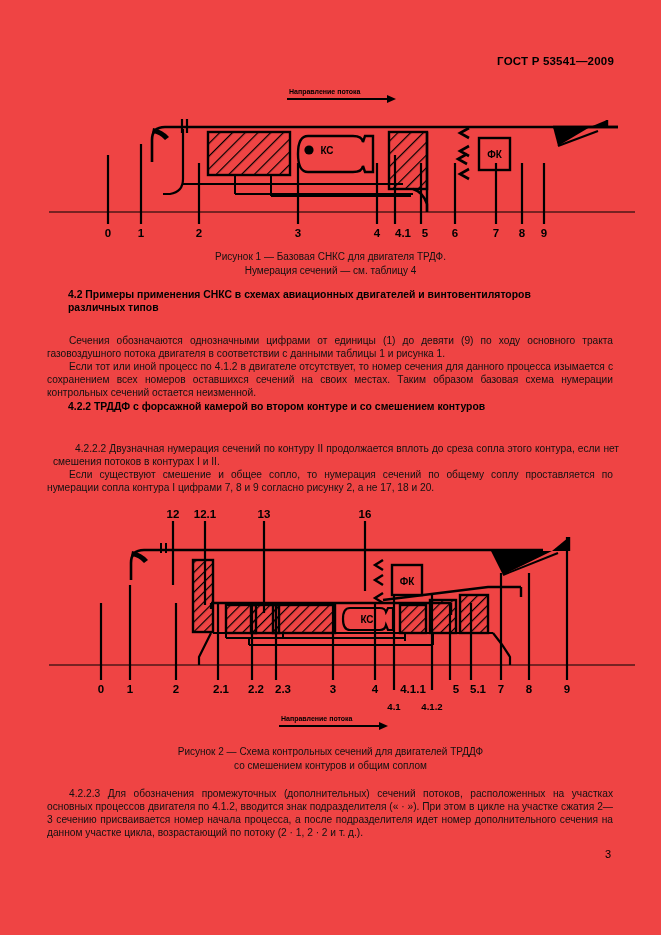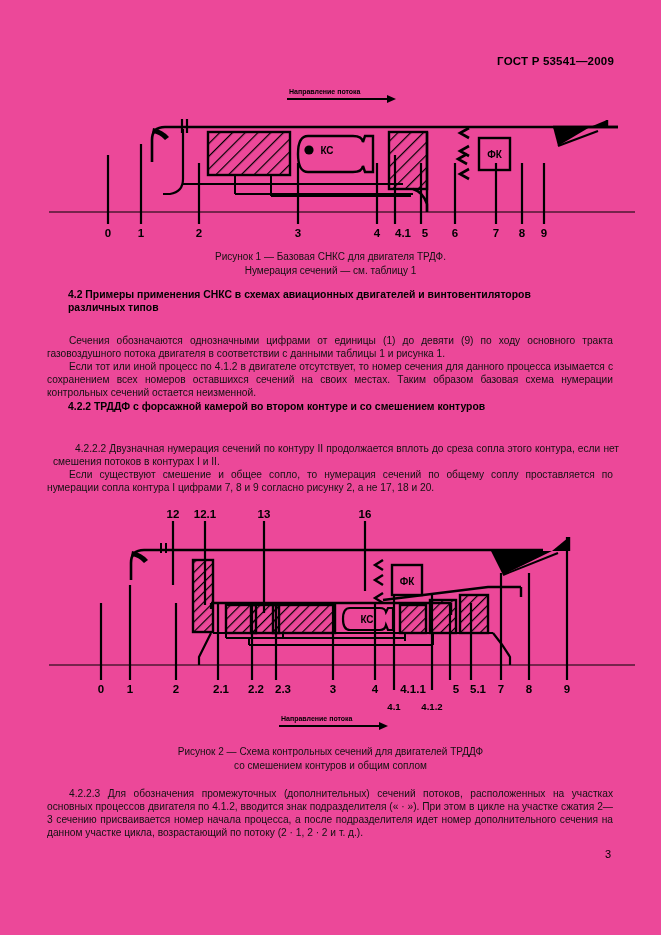--- a/index.html
+++ b/index.html
@@ -13,21 +13,21 @@
     position: relative;
     font-family: "Liberation Sans", sans-serif;
     color: #000000;
     overflow: hidden;
   }
   .page {
     position: absolute;
     left: 0; top: 0;
     width: 661px;
     height: 935px;
-    background: #ec4899;
+    background: #ef4444;
   }
 
   
   .std-header {
     position: absolute;
     top: 55px;
     right: 47px;
     font-size: 11.5px;
     font-weight: bold;
     letter-spacing: 0.2px;
@@ -197,21 +197,21 @@
       <text class="tick-label" x="412" y="153" text-anchor="middle">5</text>
       <text class="tick-label" x="442" y="153" text-anchor="middle">6</text>
       <text class="tick-label" x="483" y="153" text-anchor="middle">7</text>
       <text class="tick-label" x="509" y="153" text-anchor="middle">8</text>
       <text class="tick-label" x="531" y="153" text-anchor="middle">9</text>
     </svg>
   </div>
 
   <div class="caption" style="top:250px;">
     <div>Рисунок 1 — Базовая СНКС для двигателя ТРДФ.</div>
-    <div>Нумерация сечений — см. таблицу 1</div>
+    <div>Нумерация сечений — см. таблицу 4</div>
   </div>
 
   <div class="heading" style="left:68px; top:288px; width:520px;">4.2 Примеры применения СНКС в схемах авиационных двигателей и винтовентиляторов различных типов</div>
 
 
   <div class="body-text indent" style="left:47px; top:334px; width:566px;">Сечения обозначаются однозначными цифрами от единицы (1) до девяти (9) по ходу основного тракта газовоздушного потока двигателя в соответствии с данными таблицы 1 и рисунка 1.</div>
 
   <div class="body-text indent" style="left:47px; top:360px; width:566px;">Если тот или иной процесс по 4.1.2 в двигателе отсутствует, то номер сечения для данного процесса изымается с сохранением всех номеров оставшихся сечений на своих местах. Таким образом базовая схема нумерации контрольных сечений остается неизменной.</div>
 
   <div class="heading" style="left:68px; top:400px; width:540px;">4.2.2 ТРДДФ с форсажной камерой во втором контуре и со смешением контуров</div>

